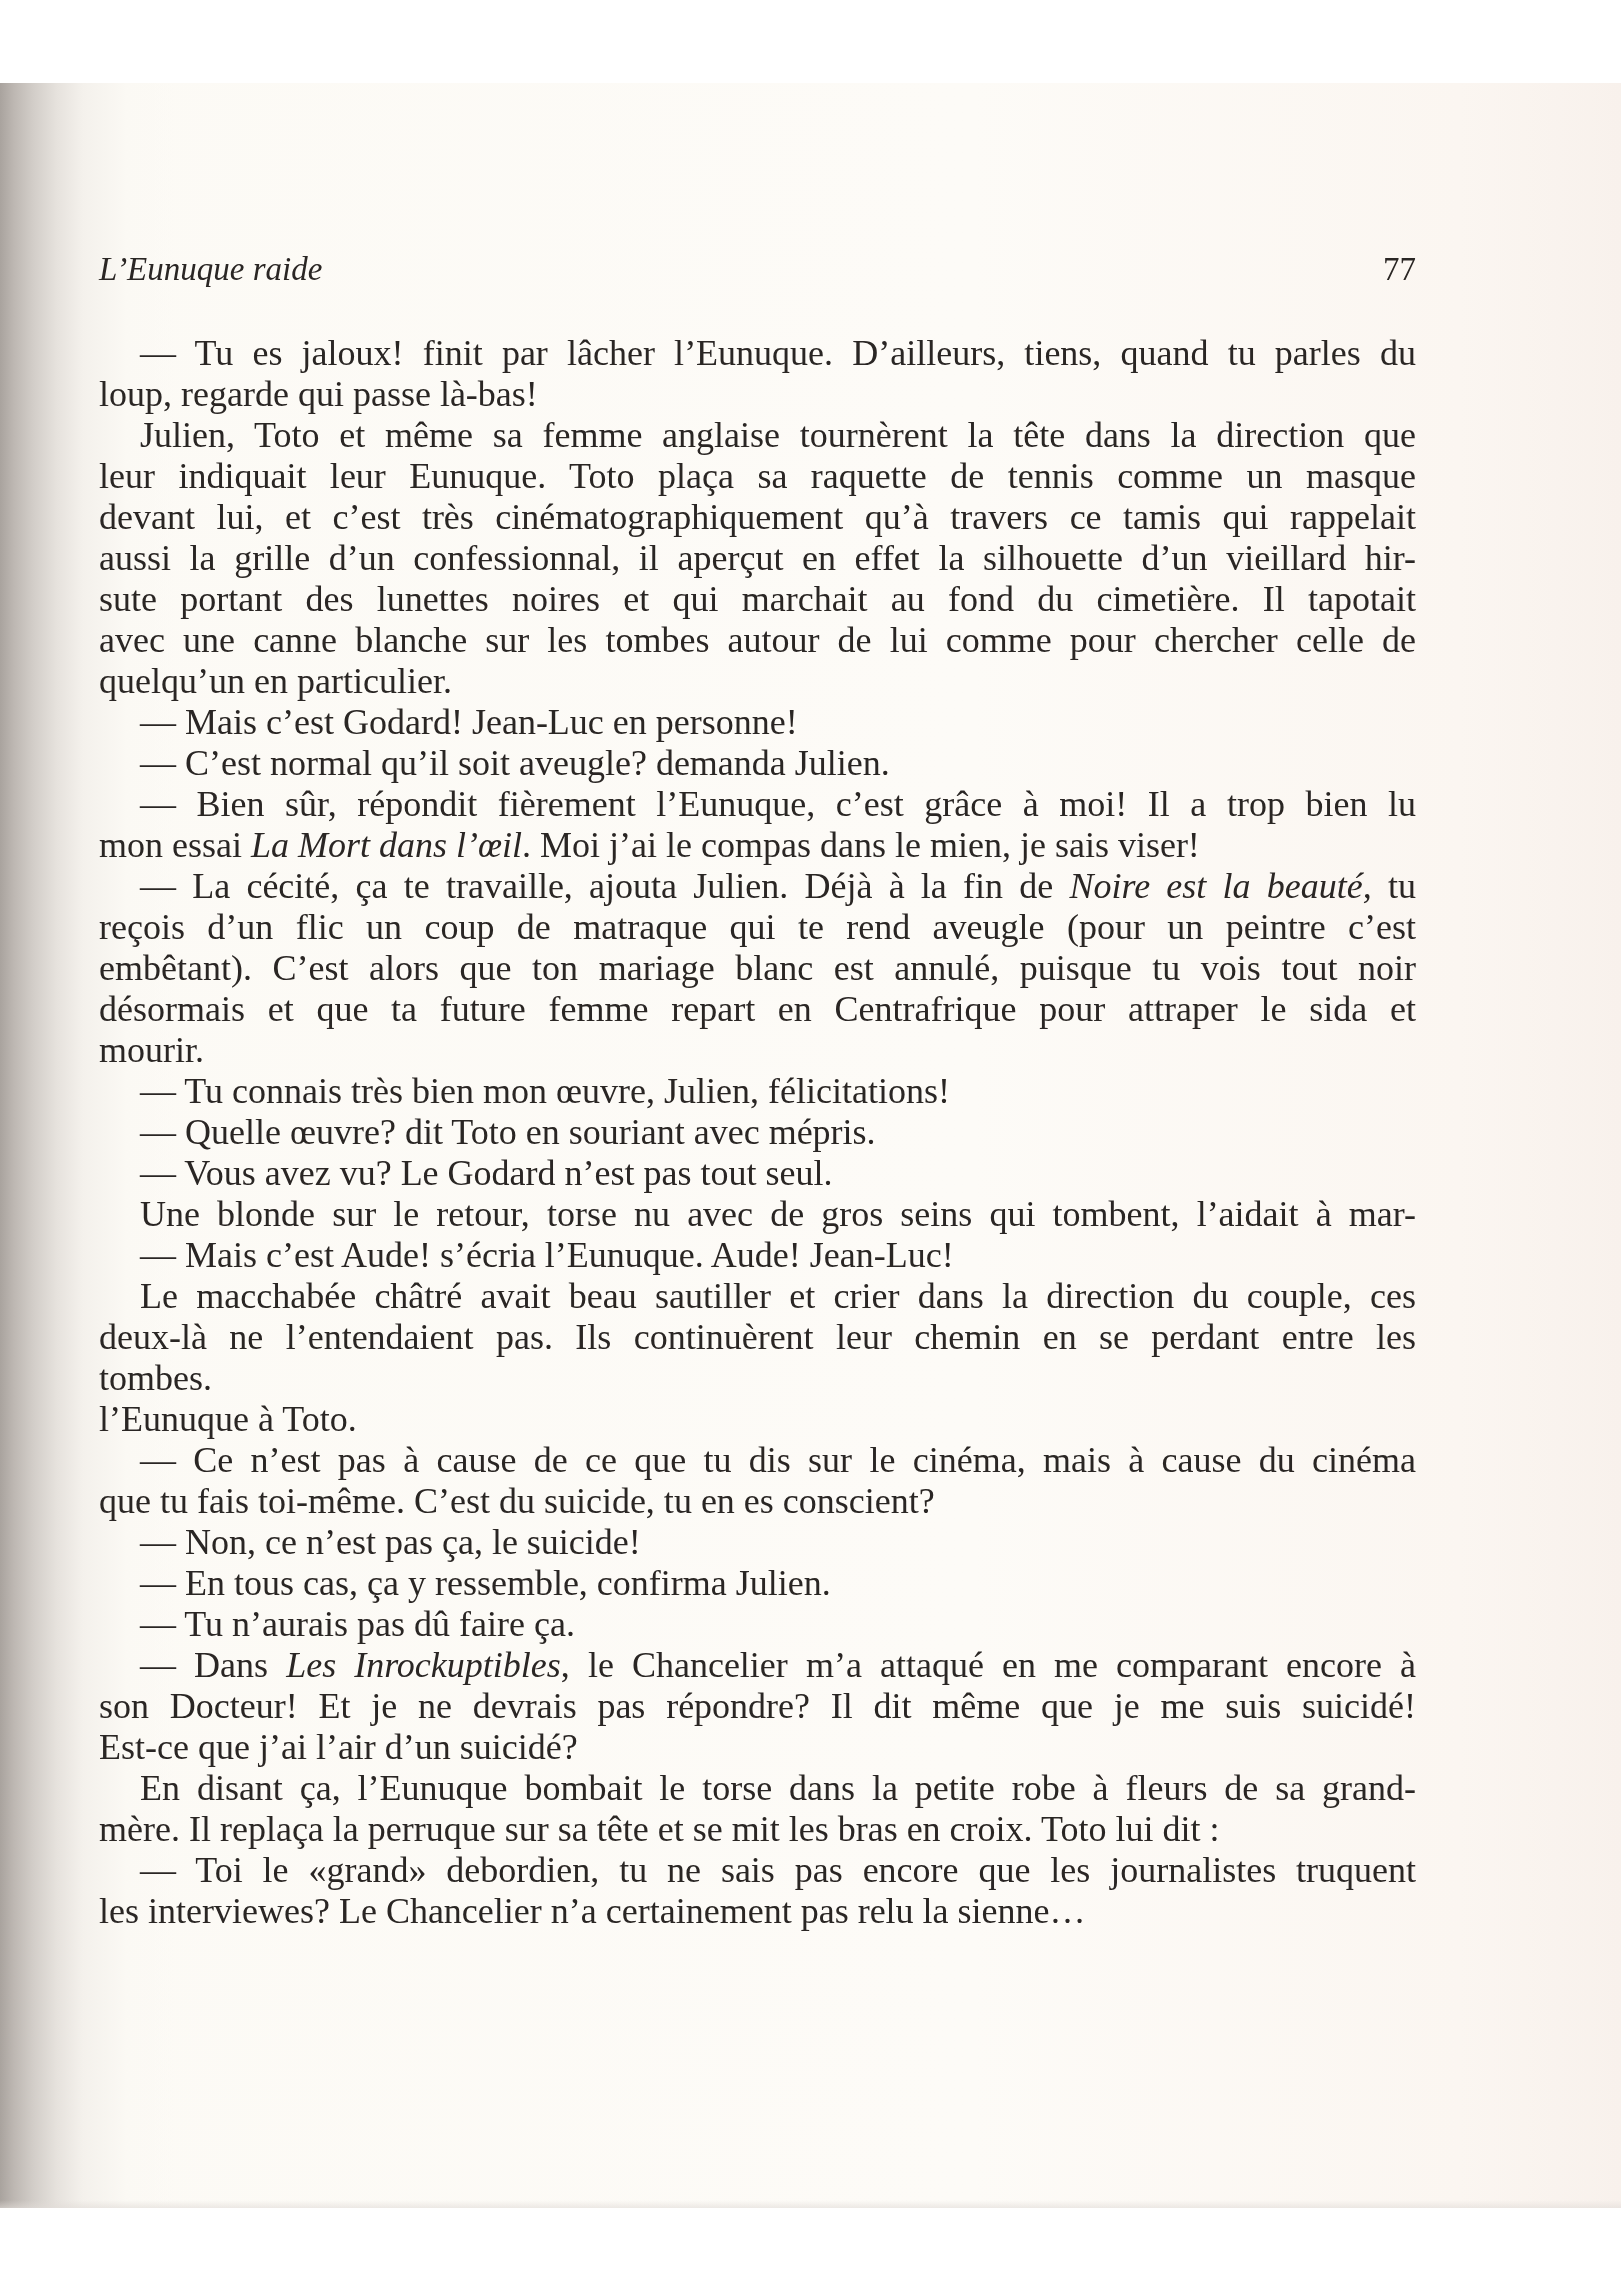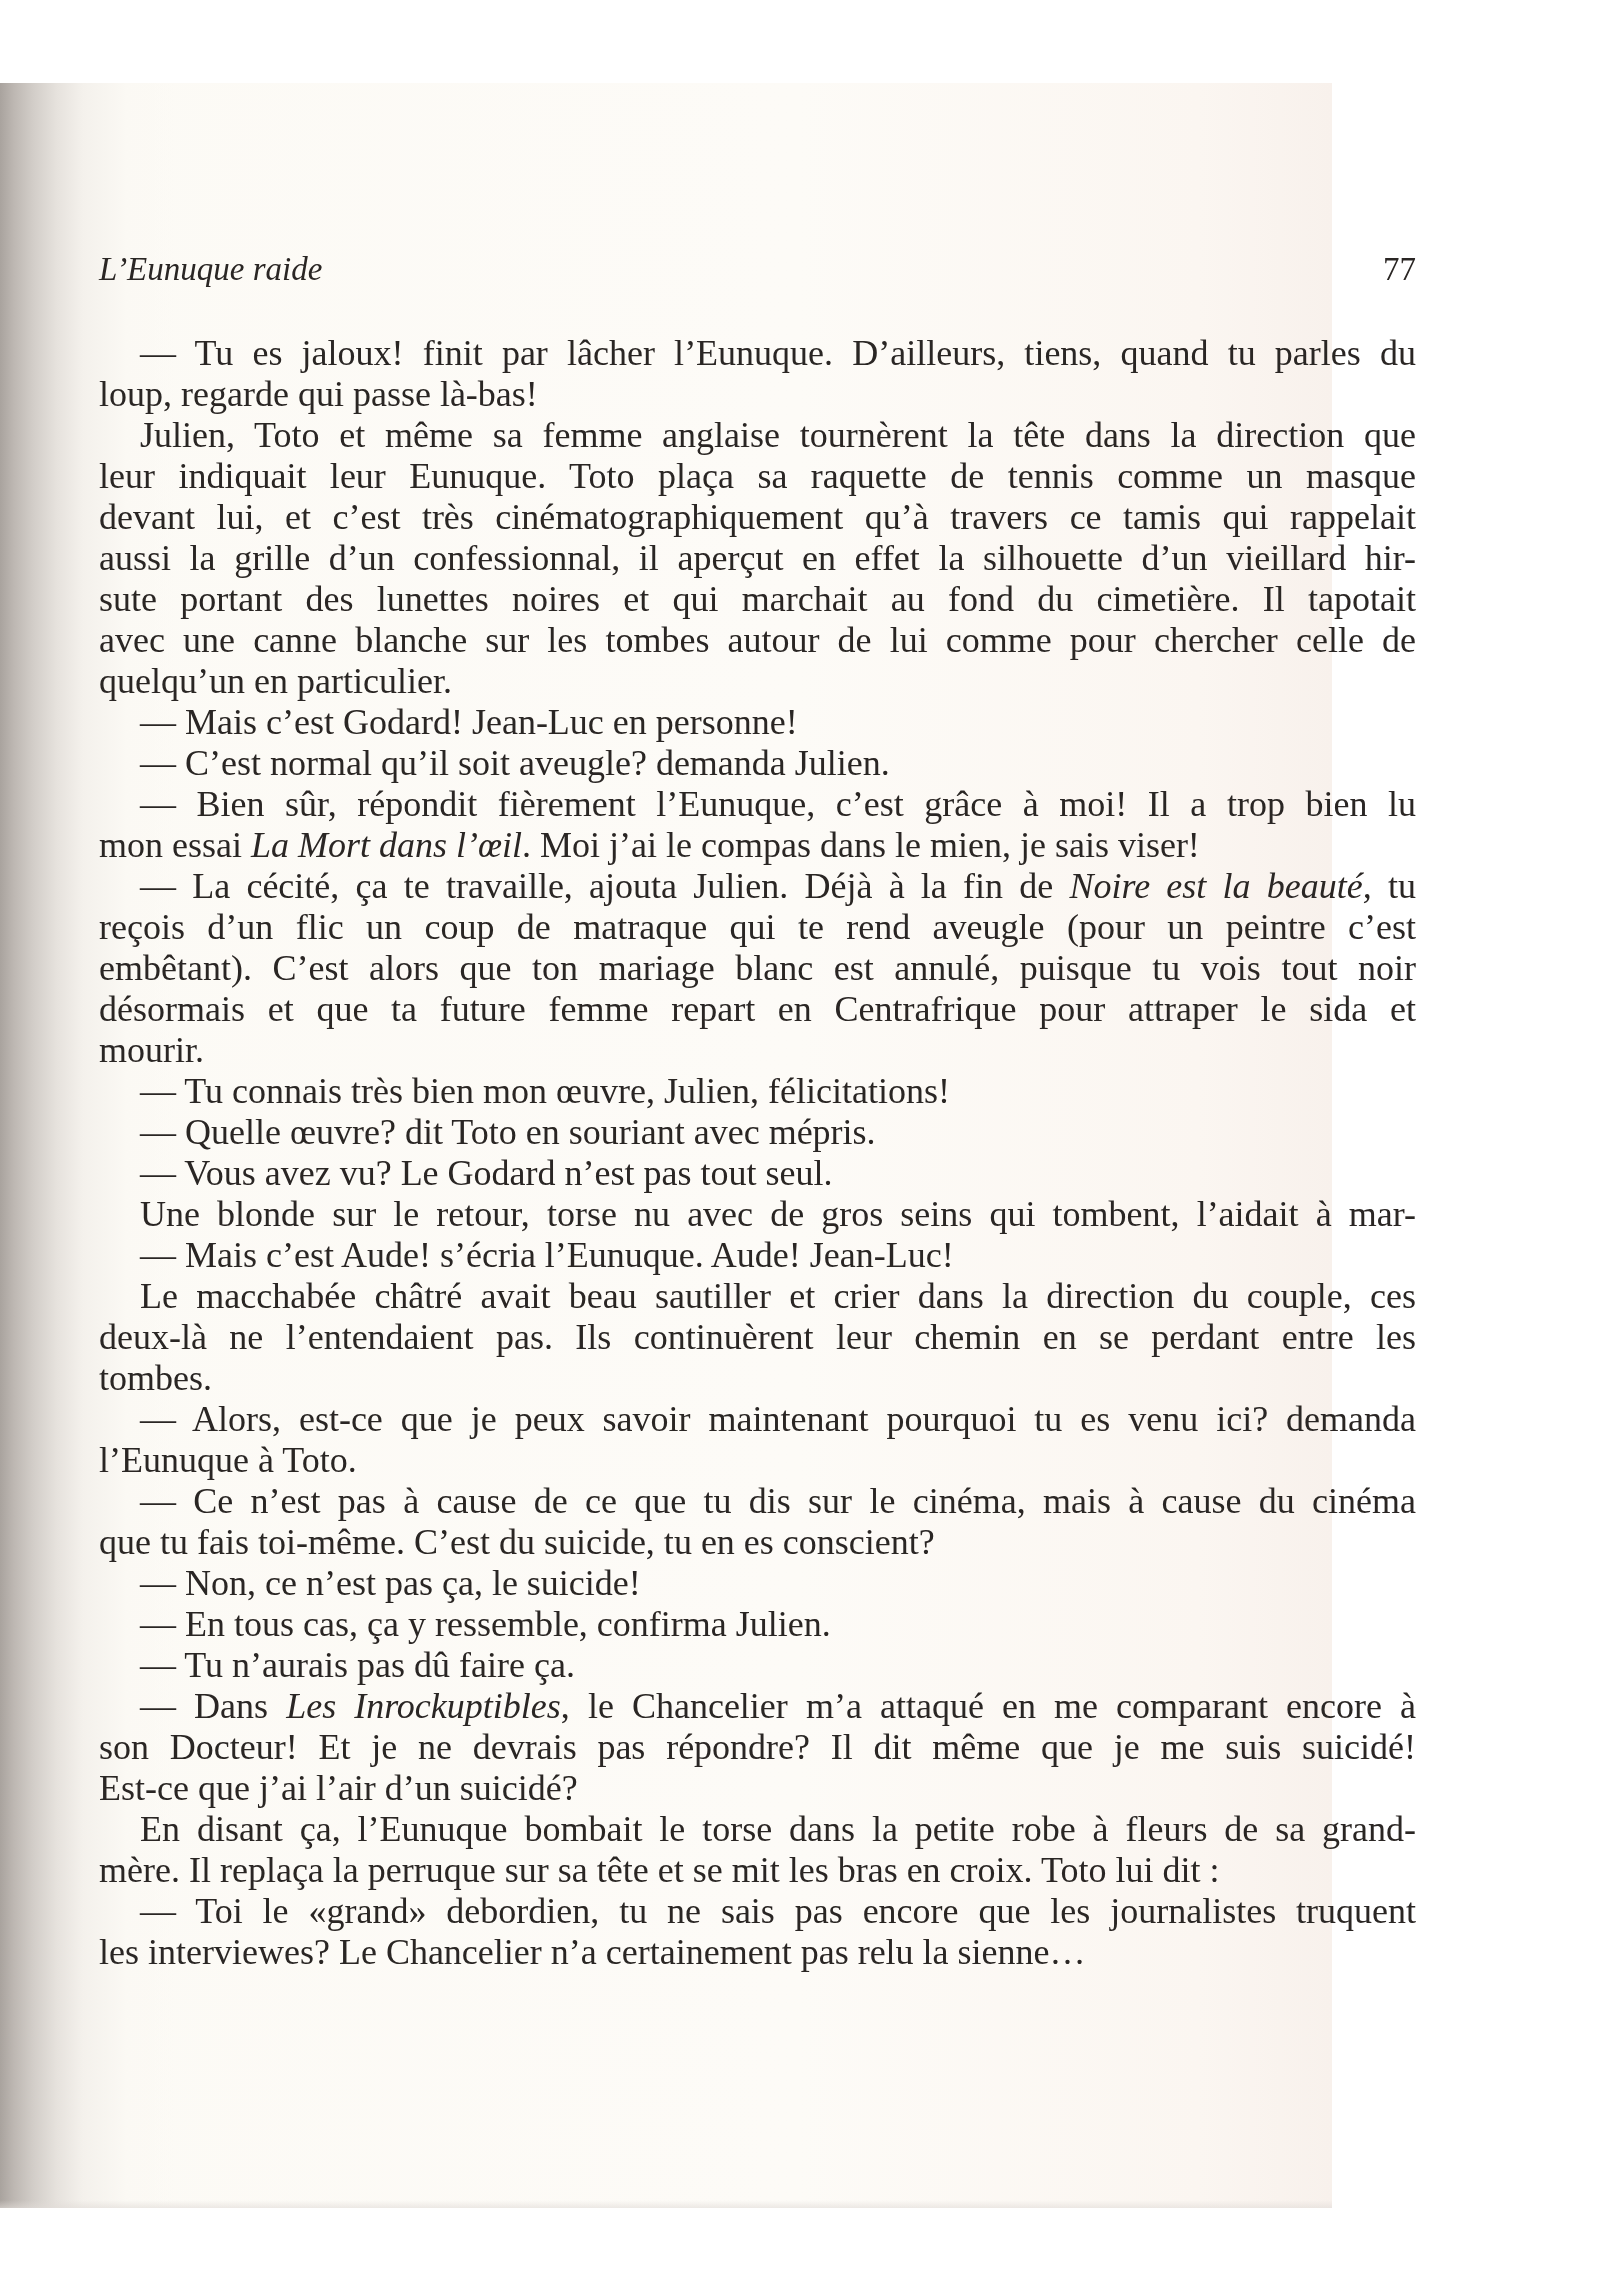--- a/index.html
+++ b/index.html
@@ -3,21 +3,21 @@
 <meta charset="utf-8">
 <style>
   html, body { margin: 0; padding: 0; }
   body {
     width: 1621px; height: 2293px; position: relative; overflow: hidden;
     background: #ffffff;
     font-family: "Liberation Serif", "DejaVu Serif", serif;
     color: #2a2624;
   }
   .page {
-    position: absolute; left: 0; top: 83px; width: 1332px; height: 2125px;
+    position: absolute; left: 0; top: 83px; width: 1621px; height: 2125px;
     background:
       linear-gradient(to right,
         #a9a39e 0px, #bdb7b2 13.7px, #d2cdc8 33px, #e6e2dd 57px, #f4f1ec 83px, #fbf9f4 127px, rgba(251,249,244,0) 176px),
       linear-gradient(to right, #fcfaf5 0%, #fdfbf7 60%, #fbf6f1 90%, #f8f1ec 100%);
   }
   .page::after {
     content: ""; position: absolute; left: 0; right: 0; bottom: 0; height: 7.8px;
     background: linear-gradient(to bottom, rgba(240,236,232,0), rgba(225,220,216,0.6));
   }
   .running-head {
@@ -66,21 +66,20 @@
       <span class="line"><span>désormais et que ta future femme repart en Centrafrique pour attraper le sida et</span></span>
       <span class="line last"><span>mourir.</span></span>
       <span class="line indent last"><span>— Tu connais très bien mon œuvre, Julien, félicitations!</span></span>
       <span class="line indent last"><span>— Quelle œuvre? dit Toto en souriant avec mépris.</span></span>
       <span class="line indent last"><span>— Vous avez vu? Le Godard n’est pas tout seul.</span></span>
       <span class="line indent"><span>Une blonde sur le retour, torse nu avec de gros seins qui tombent, l’aidait à mar-</span></span>
       <span class="line indent last"><span>— Mais c’est Aude! s’écria l’Eunuque. Aude! Jean-Luc!</span></span>
       <span class="line indent"><span>Le macchabée châtré avait beau sautiller et crier dans la direction du couple, ces</span></span>
       <span class="line"><span>deux-là ne l’entendaient pas. Ils continuèrent leur chemin en se perdant entre les</span></span>
       <span class="line last"><span>tombes.</span></span>
-      <span class="line indent"><span>— Alors, est-ce que je peux savoir maintenant pourquoi tu es venu ici? demanda</span></span>
       <span class="line last"><span>l’Eunuque à Toto.</span></span>
       <span class="line indent"><span>— Ce n’est pas à cause de ce que tu dis sur le cinéma, mais à cause du cinéma</span></span>
       <span class="line last"><span>que tu fais toi-même. C’est du suicide, tu en es conscient?</span></span>
       <span class="line indent last"><span>— Non, ce n’est pas ça, le suicide!</span></span>
       <span class="line indent last"><span>— En tous cas, ça y ressemble, confirma Julien.</span></span>
       <span class="line indent last"><span>— Tu n’aurais pas dû faire ça.</span></span>
       <span class="line indent"><span>— Dans </span><span class="it">Les Inrockuptibles</span><span>, le Chancelier m’a attaqué en me comparant encore à</span></span>
       <span class="line"><span>son Docteur! Et je ne devrais pas répondre? Il dit même que je me suis suicidé!</span></span>
       <span class="line last"><span>Est-ce que j’ai l’air d’un suicidé?</span></span>
       <span class="line indent"><span>En disant ça, l’Eunuque bombait le torse dans la petite robe à fleurs de sa grand-</span></span>

